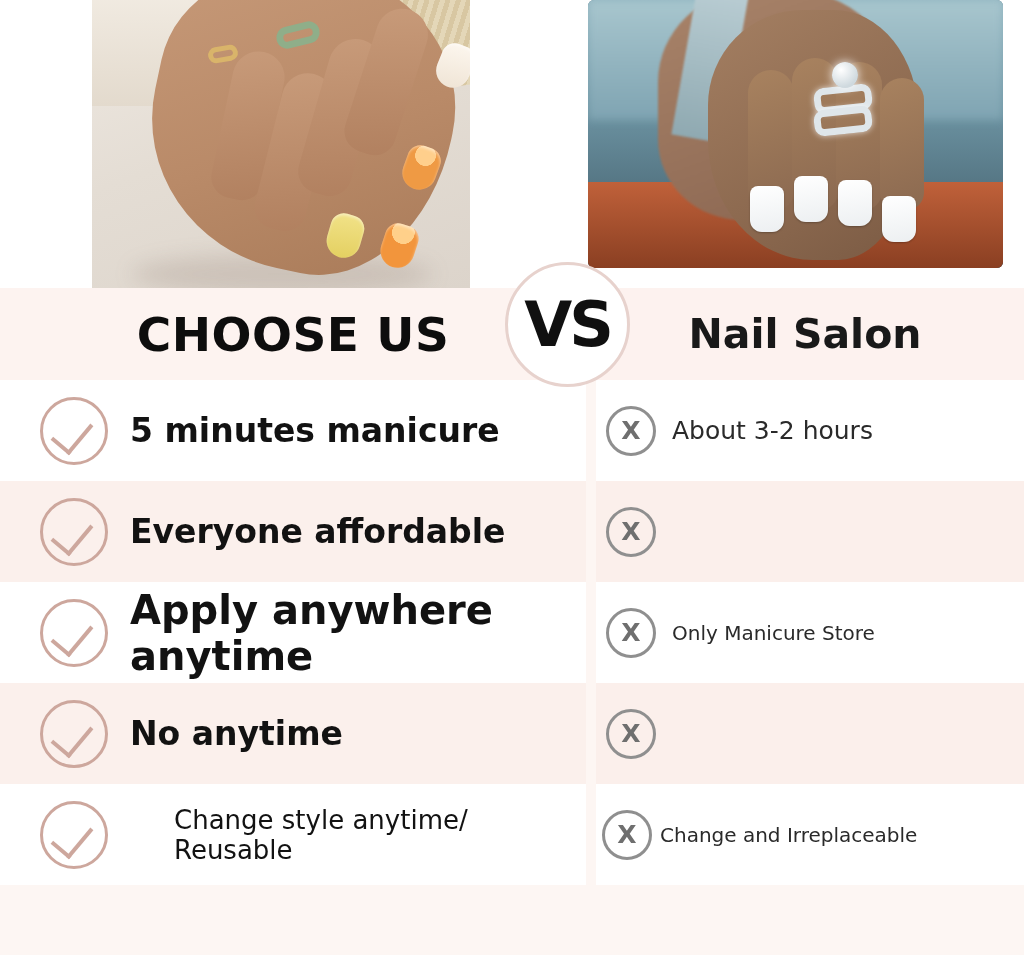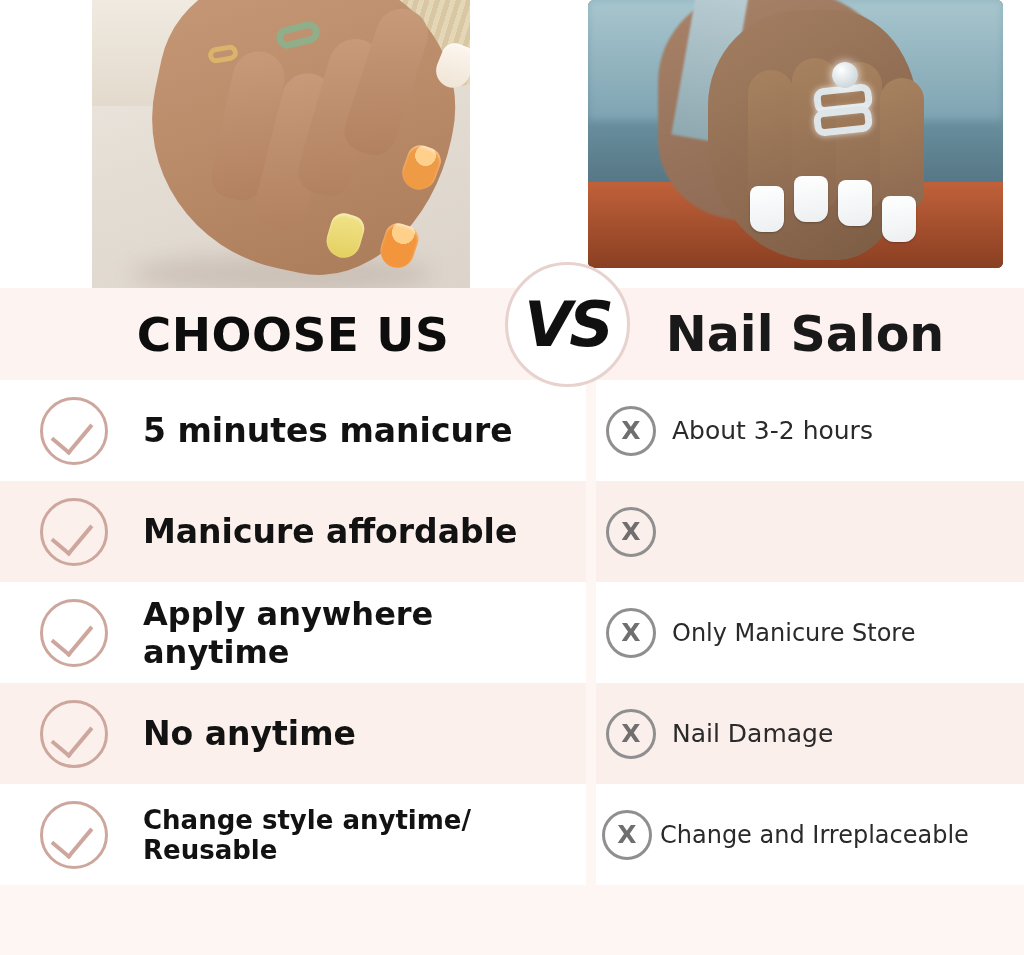--- a/index.html
+++ b/index.html
@@ -165,58 +165,57 @@
     background: #fdf2ef;
   }
   .title-left span {
     font-size: 47px;
     font-weight: 800;
     letter-spacing: .5px;
     color: #0d0d0d;
     font-family: "DejaVu Sans", sans-serif;
   }
   .title-right span {
-    font-size: 49px;
+    font-size: 41px;
     font-weight: 700;
     color: #191919;
     font-family: "DejaVu Sans", sans-serif;
   }
   .vs-badge {
     position: absolute;
     left: 505px; top: -26px;
     width: 125px; height: 125px;
     border-radius: 50%;
     background: #ffffff;
     border: 3px solid #e7d2cd;
     display: flex; align-items: center; justify-content: center;
     z-index: 5;
   }
   .vs-badge span {
     font-size: 62px;
     font-weight: 900;
-    font-style: italic;
     color: #101010;
     font-family: "DejaVu Sans", sans-serif;
     letter-spacing: -3px;
   }
 
   
   .rows { position: relative; width: 1024px; }
   .row {
     position: relative;
     display: flex;
     width: 1024px;
     height: 101px;
   }
   .cell-left {
     width: 586px;
     display: flex;
     align-items: center;
     padding-left: 40px;
-    gap: 35px;
+    gap: 22px;
   }
   .cell-right {
     width: 438px;
     display: flex;
     align-items: center;
     padding-left: 20px;
     gap: 16px;
   }
   .row.odd .cell-left { background: #ffffff; }
   .row.even .cell-left { background: #fbf0ec; }
@@ -261,24 +260,24 @@
     font-family: "DejaVu Sans", sans-serif;
     font-weight: 600;
   }
   .rtext {
     color: #2a2a2a;
     font-family: "DejaVu Sans", sans-serif;
     font-weight: 500;
   }
 
   .s-34 { font-size: 33px; }
-  .s-32 { font-size: 32px; }
+  .s-32 { font-size: 40px; }
   .s-26 { font-size: 26px; }
   .s-25 { font-size: 25px; }
-  .s-24 { font-size: 24px; }
+  .s-24 { font-size: 20px; }
 
   .bottom-fill {
     width: 1024px;
     height: 62px;
     background: #fdf6f3;
   }
 </style>
 </head>
 <body>
 
@@ -354,21 +353,21 @@
       <div class="gap-strip"></div>
       <div class="cell-right">
         <div class="cross">X</div>
         <div class="rtext s-25">About 3-2 hours</div>
       </div>
     </div>
 
     <div class="row even">
       <div class="cell-left">
         <div class="check"></div>
-        <div class="ltext s-34">Manicure affordable</div>
+        <div class="ltext s-34">Everyone affordable</div>
       </div>
       <div class="gap-strip"></div>
       <div class="cell-right">
         <div class="cross">X</div>
       </div>
     </div>
 
     <div class="row odd">
       <div class="cell-left">
         <div class="check"></div>
@@ -382,28 +381,27 @@
     </div>
 
     <div class="row even">
       <div class="cell-left">
         <div class="check"></div>
         <div class="ltext s-34" style="font-weight:700;">No anytime</div>
       </div>
       <div class="gap-strip"></div>
       <div class="cell-right">
         <div class="cross">X</div>
-        <div class="rtext s-25">Nail Damage</div>
       </div>
     </div>
 
     <div class="row odd">
       <div class="cell-left">
         <div class="check"></div>
-        <div class="ltext s-26" style="font-weight:700;">Change style anytime/ Reusable</div>
+        <div class="ltext s-26" style="font-weight:400;margin-left:44px;">Change style anytime/ Reusable</div>
       </div>
       <div class="gap-strip"></div>
       <div class="cell-right">
         <div class="cross" style="margin-left:-4px;">X</div>
         <div class="rtext s-24" style="margin-left:-8px;">Change and Irreplaceable</div>
       </div>
     </div>
 
   </div>
 

